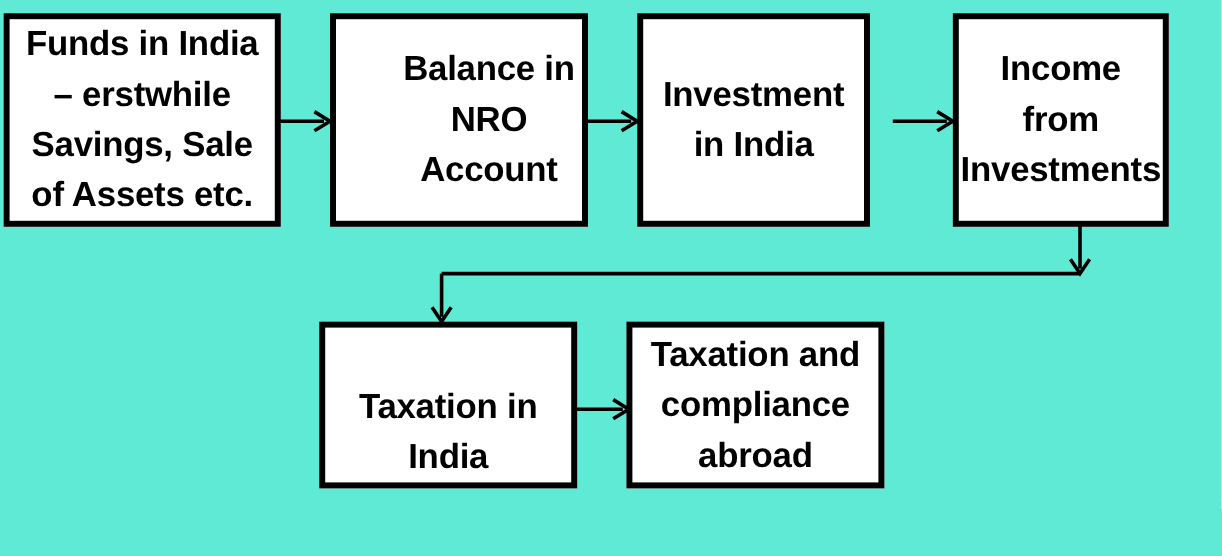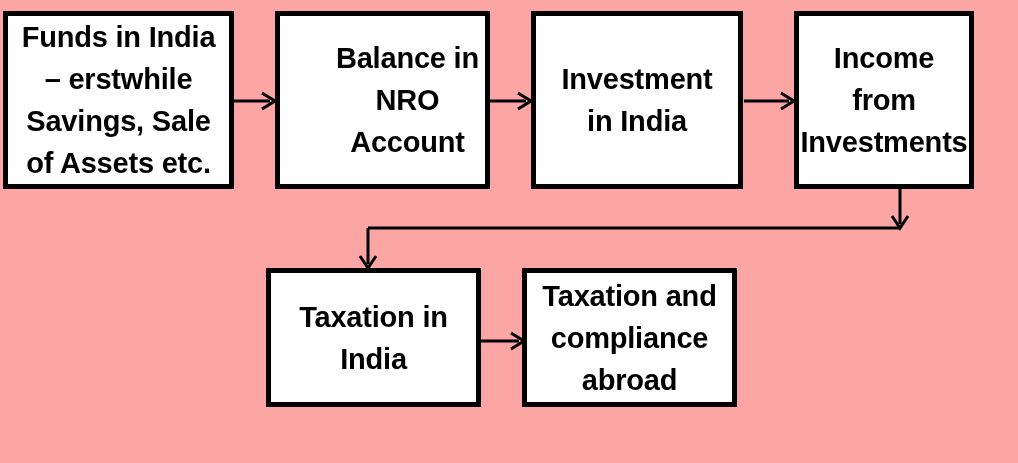--- a/index.html
+++ b/index.html
@@ -4,21 +4,21 @@
 <style>
   html, body {
     margin: 0;
     padding: 0;
     background: #ffffff;
   }
   #canvas {
     position: relative;
     width: 1018px;
     height: 463px;
-    background: #fca5a5;
+    background: #5eead4;
     overflow: hidden;
     font-family: "Liberation Sans", sans-serif;
   }
   .node {
     position: absolute;
     box-sizing: border-box;
     border: 5px solid #000000;
     background: #ffffff;
     display: flex;
     align-items: center;
@@ -53,31 +53,31 @@
 Savings, Sale
 of Assets etc.</span>
   </div>
 
   <div class="node" style="left:275px; top:11px; width:215px; height:178px;justify-content:flex-end;">
     <span class="node-label">Balance in
 NRO
 Account</span>
   </div>
 
-  <div class="node" style="left:531px; top:11px; width:212px; height:178px;">
+  <div class="node" style="left:531px; top:11px; width:194px; height:178px;">
     <span class="node-label">Investment
 in India</span>
   </div>
 
   <div class="node" style="left:794px; top:11px; width:180px; height:178px;">
     <span class="node-label">Income from
 Investments</span>
   </div>
 
-  <div class="node" style="left:266px; top:268px; width:215px; height:139px;">
+  <div class="node" style="left:266px; top:268px; width:215px; height:139px;align-items:flex-end;">
     <span class="node-label">Taxation in
 India</span>
   </div>
 
   <div class="node" style="left:522px; top:268px; width:215px; height:139px;">
     <span class="node-label">Taxation and
 compliance
 abroad</span>
   </div>
 

